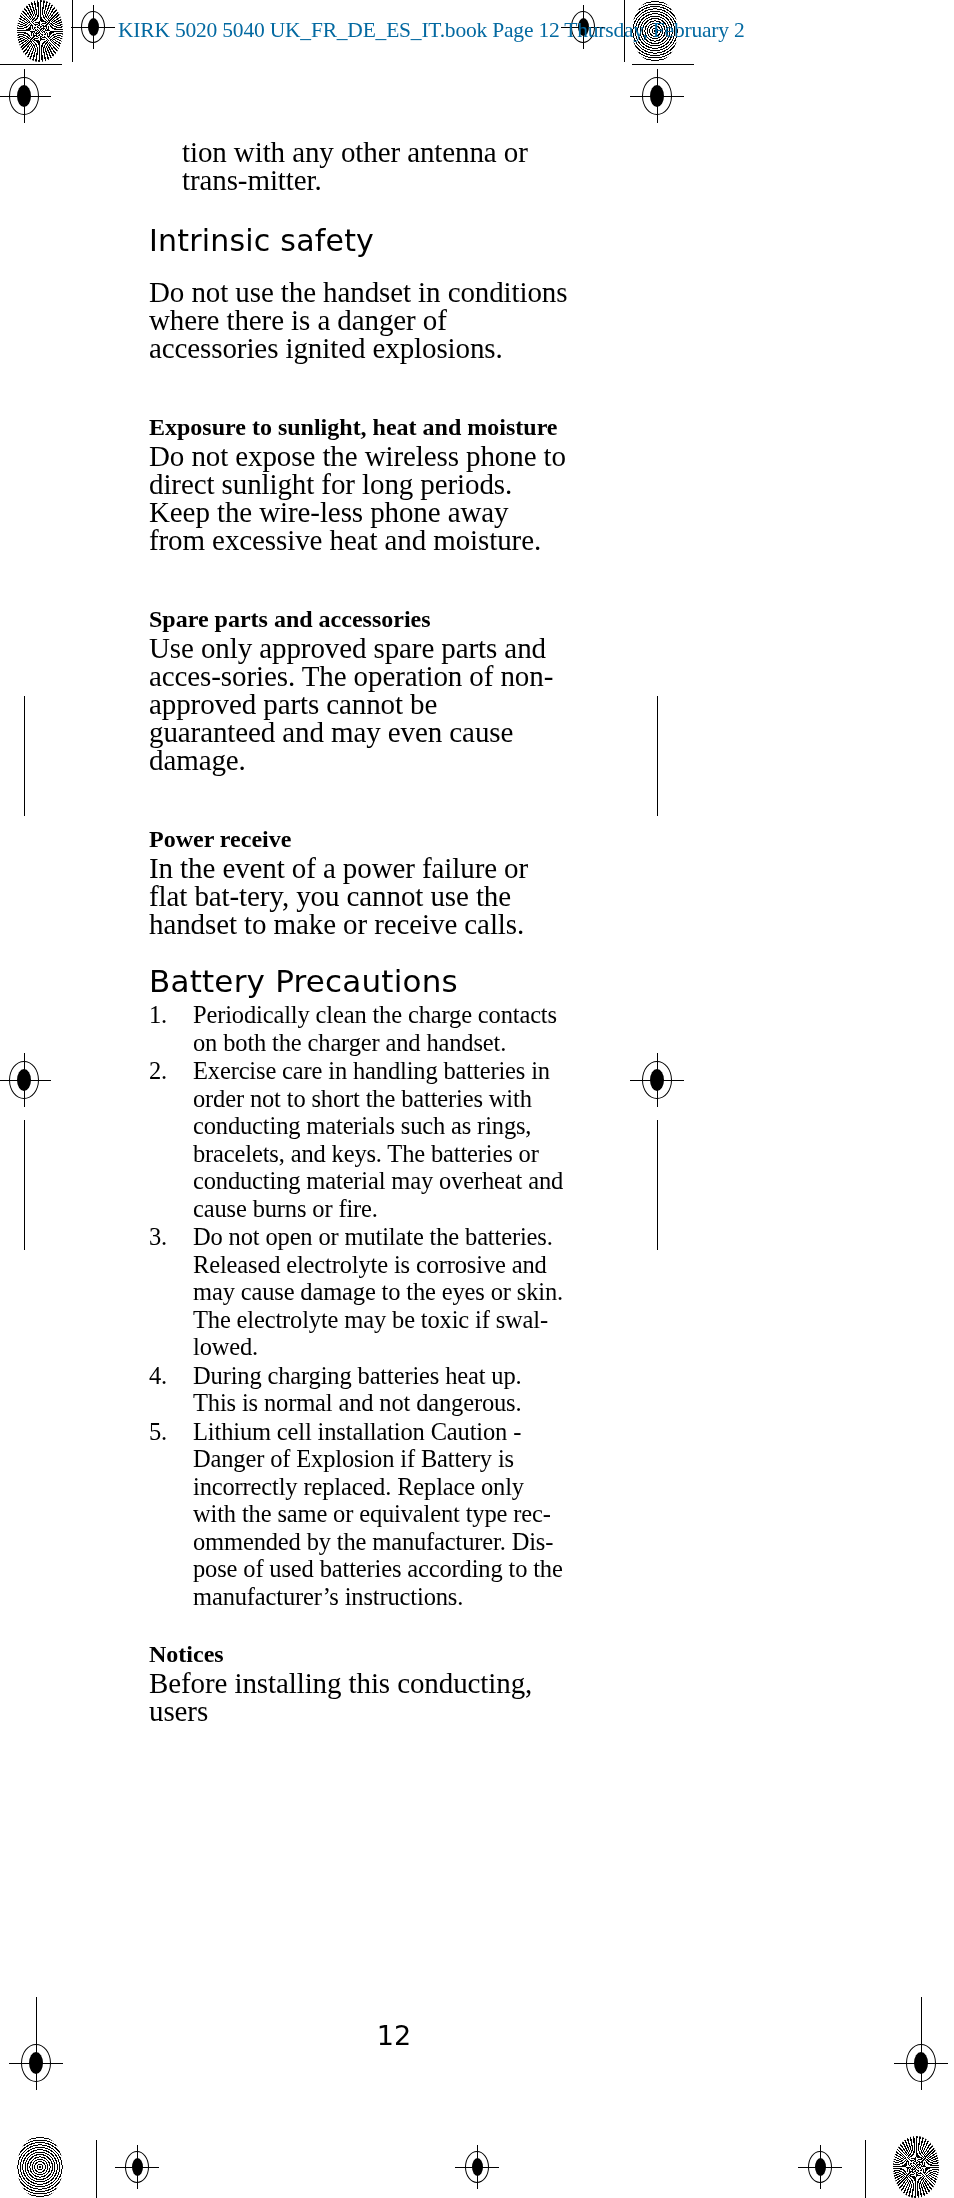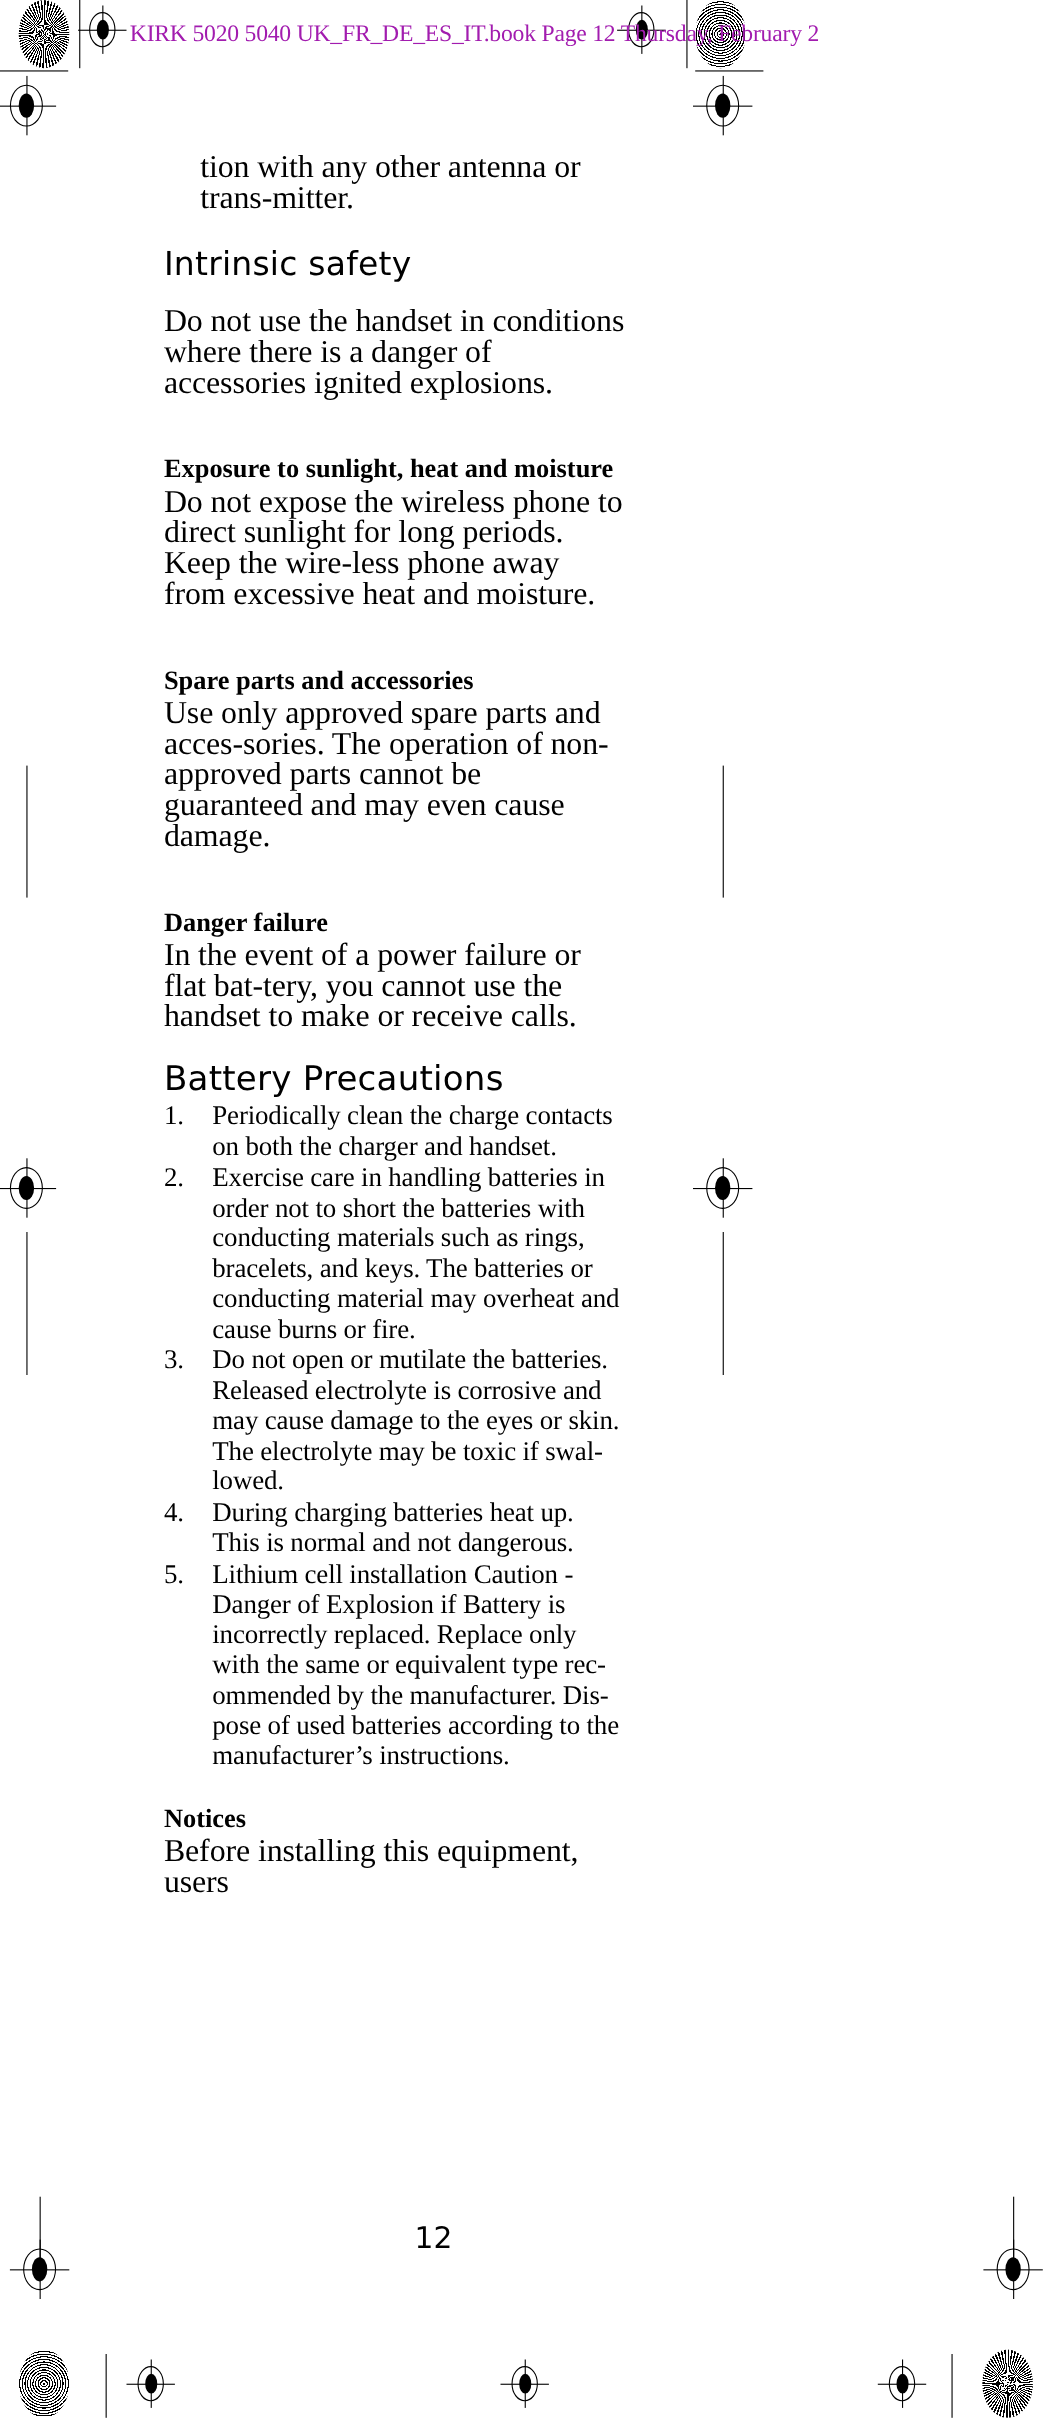--- a/index.html
+++ b/index.html
@@ -89,21 +89,21 @@
 
   
   .runhead {
     position: absolute;
     left: 118px;
     top: 18px;
     white-space: nowrap;
     font-family: "Liberation Serif", serif;
     font-size: 21.5px;
     letter-spacing: -0.2px;
-    color: #a21caf;
+    color: #0369a1;
   }
 
   
   .page-body {
     position: absolute;
     left: 149px;
     top: 138px;
     width: 420px;
   }
   .para {
@@ -293,21 +293,21 @@
   <h2 class="h-bold">Exposure to sunlight, heat and moisture</h2>
   <p class="para">Do not expose the wireless phone to direct sunlight for long periods. Keep the wire-less phone away from excessive heat and moisture.</p>
 
   <div class="spacer-sm"></div>
 
   <h2 class="h-bold">Spare parts and accessories</h2>
   <p class="para">Use only approved spare parts and acces-sories. The operation of non- approved parts cannot be guaranteed and may even cause damage.</p>
 
   <div class="spacer-sm"></div>
 
-  <h2 class="h-bold">Danger failure</h2>
+  <h2 class="h-bold">Power receive</h2>
   <p class="para">In the event of a power failure or flat bat-tery, you cannot use the handset to make or receive calls.</p>
 
   <h2 class="h-sans h2-sans">Battery Precautions</h2>
 
   <ol class="numlist">
     <li>
       <span class="num">1.</span>
       <span>Periodically clean the charge contacts on both the charger and handset.</span>
     </li>
     <li>
@@ -324,16 +324,16 @@
     </li>
     <li>
       <span class="num">5.</span>
       <span>Lithium cell installation Caution - Danger of Explosion if Battery is incorrectly replaced. Replace only with the same or equivalent type rec-ommended by the manufacturer. Dis-pose of used batteries according to the manufacturer’s instructions.</span>
     </li>
   </ol>
 
   <div class="spacer-sm"></div>
 
   <h2 class="h-bold">Notices</h2>
-  <p class="para tight">Before installing this equipment, users</p>
+  <p class="para tight">Before installing this conducting, users</p>
 </div>
 
 <div class="folio">12</div>
 
 </body></html>

